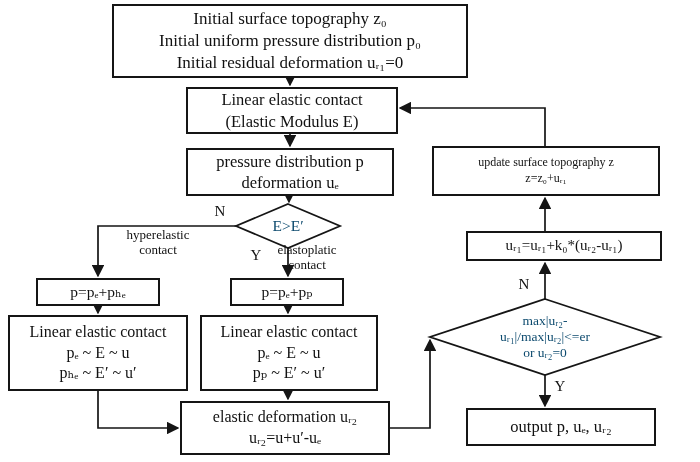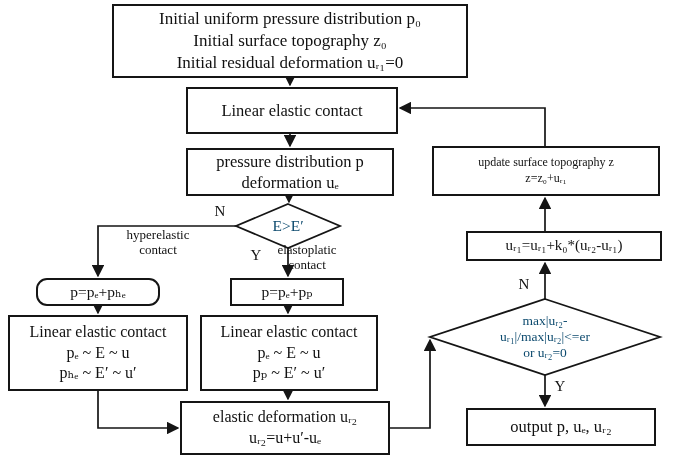--- a/index.html
+++ b/index.html
@@ -47,27 +47,28 @@
       <path d="M545,146 L545,108 L400.5,108" marker-end="url(#ah)"></path>
       <path d="M545,375 L545,405.5" marker-end="url(#ah)"></path>
     </g>
     <g fill="#ffffff" stroke="#151515" stroke-width="1.8">
       <polygon points="288,204 340,226 288,248 236,226"></polygon>
       <polygon points="545,299 660,337 545,375 430,337"></polygon>
     </g>
   </svg>
 
   <div class="box" style="left:112px;top:4px;width:356px;height:74px;font-size:17px;">
+    <span>Initial surface topography z₀</span>
     <span>Initial uniform pressure distribution p₀</span>
-    <span>Initial surface topography z₀</span>
     <span>Initial residual deformation uᵣ₁=0</span>
   </div>
 
   <div class="box" style="left:186px;top:87px;width:212px;height:47px;font-size:16.5px;">
     <span>Linear elastic contact</span>
+    <span>(Elastic Modulus E)</span>
   </div>
 
   <div class="box" style="left:186px;top:148px;width:208px;height:48px;font-size:16.5px;">
     <span>pressure distribution p</span>
     <span>deformation uₑ</span>
   </div>
 
   <div class="dlabel" style="left:238px;top:205px;width:100px;height:42px;font-size:15.5px;">
     <span>E&gt;E′</span>
   </div>
@@ -78,21 +79,21 @@
   <div class="lbl" style="left:108px;top:228px;width:100px;font-size:13px;">
     <span style="display:block;">hyperelastic</span>
     <span style="display:block;">contact</span>
   </div>
 
   <div class="lbl" style="left:262px;top:243px;width:90px;font-size:13px;">
     <span style="display:block;">elastoplatic</span>
     <span style="display:block;">contact</span>
   </div>
 
-  <div class="box" style="left:36px;top:278px;width:124px;height:28px;font-size:15.5px;border-radius:11px;">
+  <div class="box" style="left:36px;top:278px;width:124px;height:28px;font-size:15.5px;">
     <span>p=pₑ+pₕₑ</span>
   </div>
 
   <div class="box" style="left:230px;top:278px;width:114px;height:28px;font-size:15.5px;">
     <span>p=pₑ+pₚ</span>
   </div>
 
   <div class="box" style="left:8px;top:315px;width:180px;height:76px;font-size:16px;">
     <span>Linear elastic contact</span>
     <span>pₑ ~ E ~ u</span>

